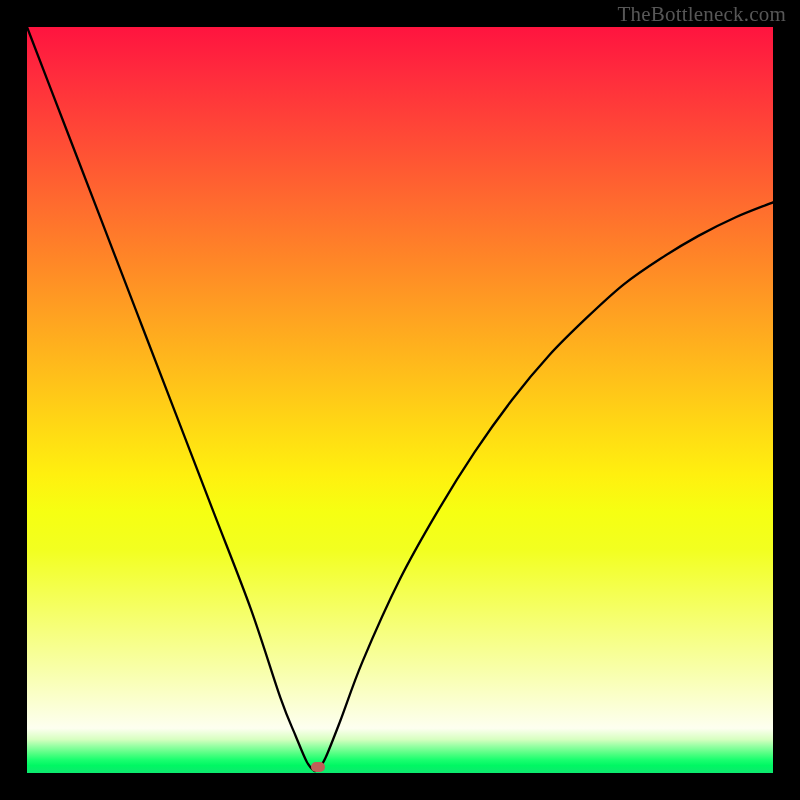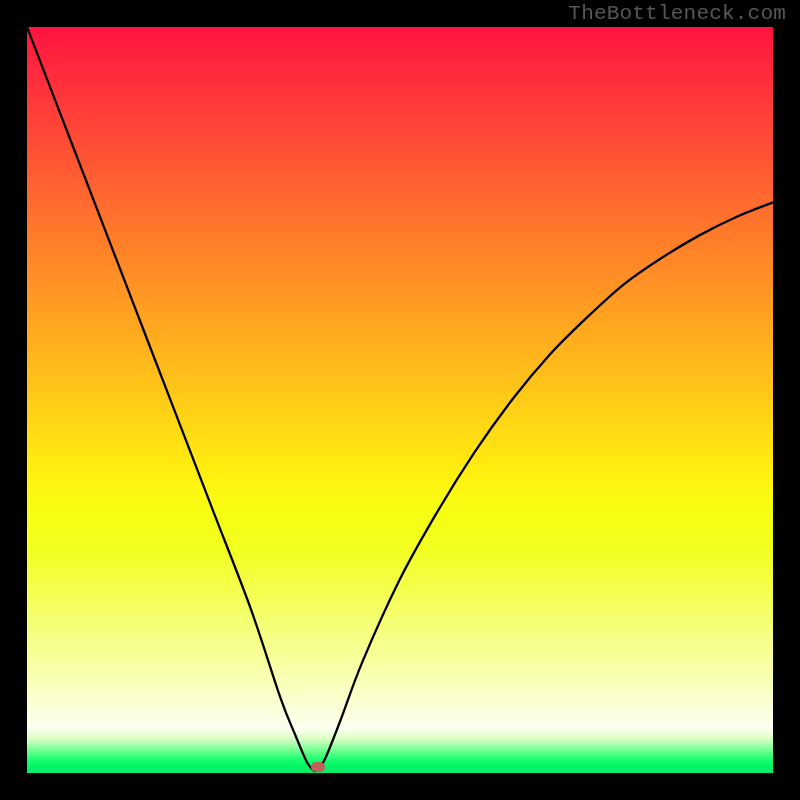--- a/index.html
+++ b/index.html
@@ -8,21 +8,21 @@
     width: 800px;
     height: 800px;
     background: #000;
     position: relative;
   }
   .watermark {
     position: absolute;
     top: 2px;
     right: 14px;
     color: #575757;
-    font-family: Liberation Mono, monospace;
+    font-family: Liberation Serif, serif;
     font-size: 21px;
     letter-spacing: 0.2px;
     z-index: 5;
   }
   .plot-area {
     position: absolute;
     left: 27px;
     top: 27px;
     width: 746px;
     height: 746px;

